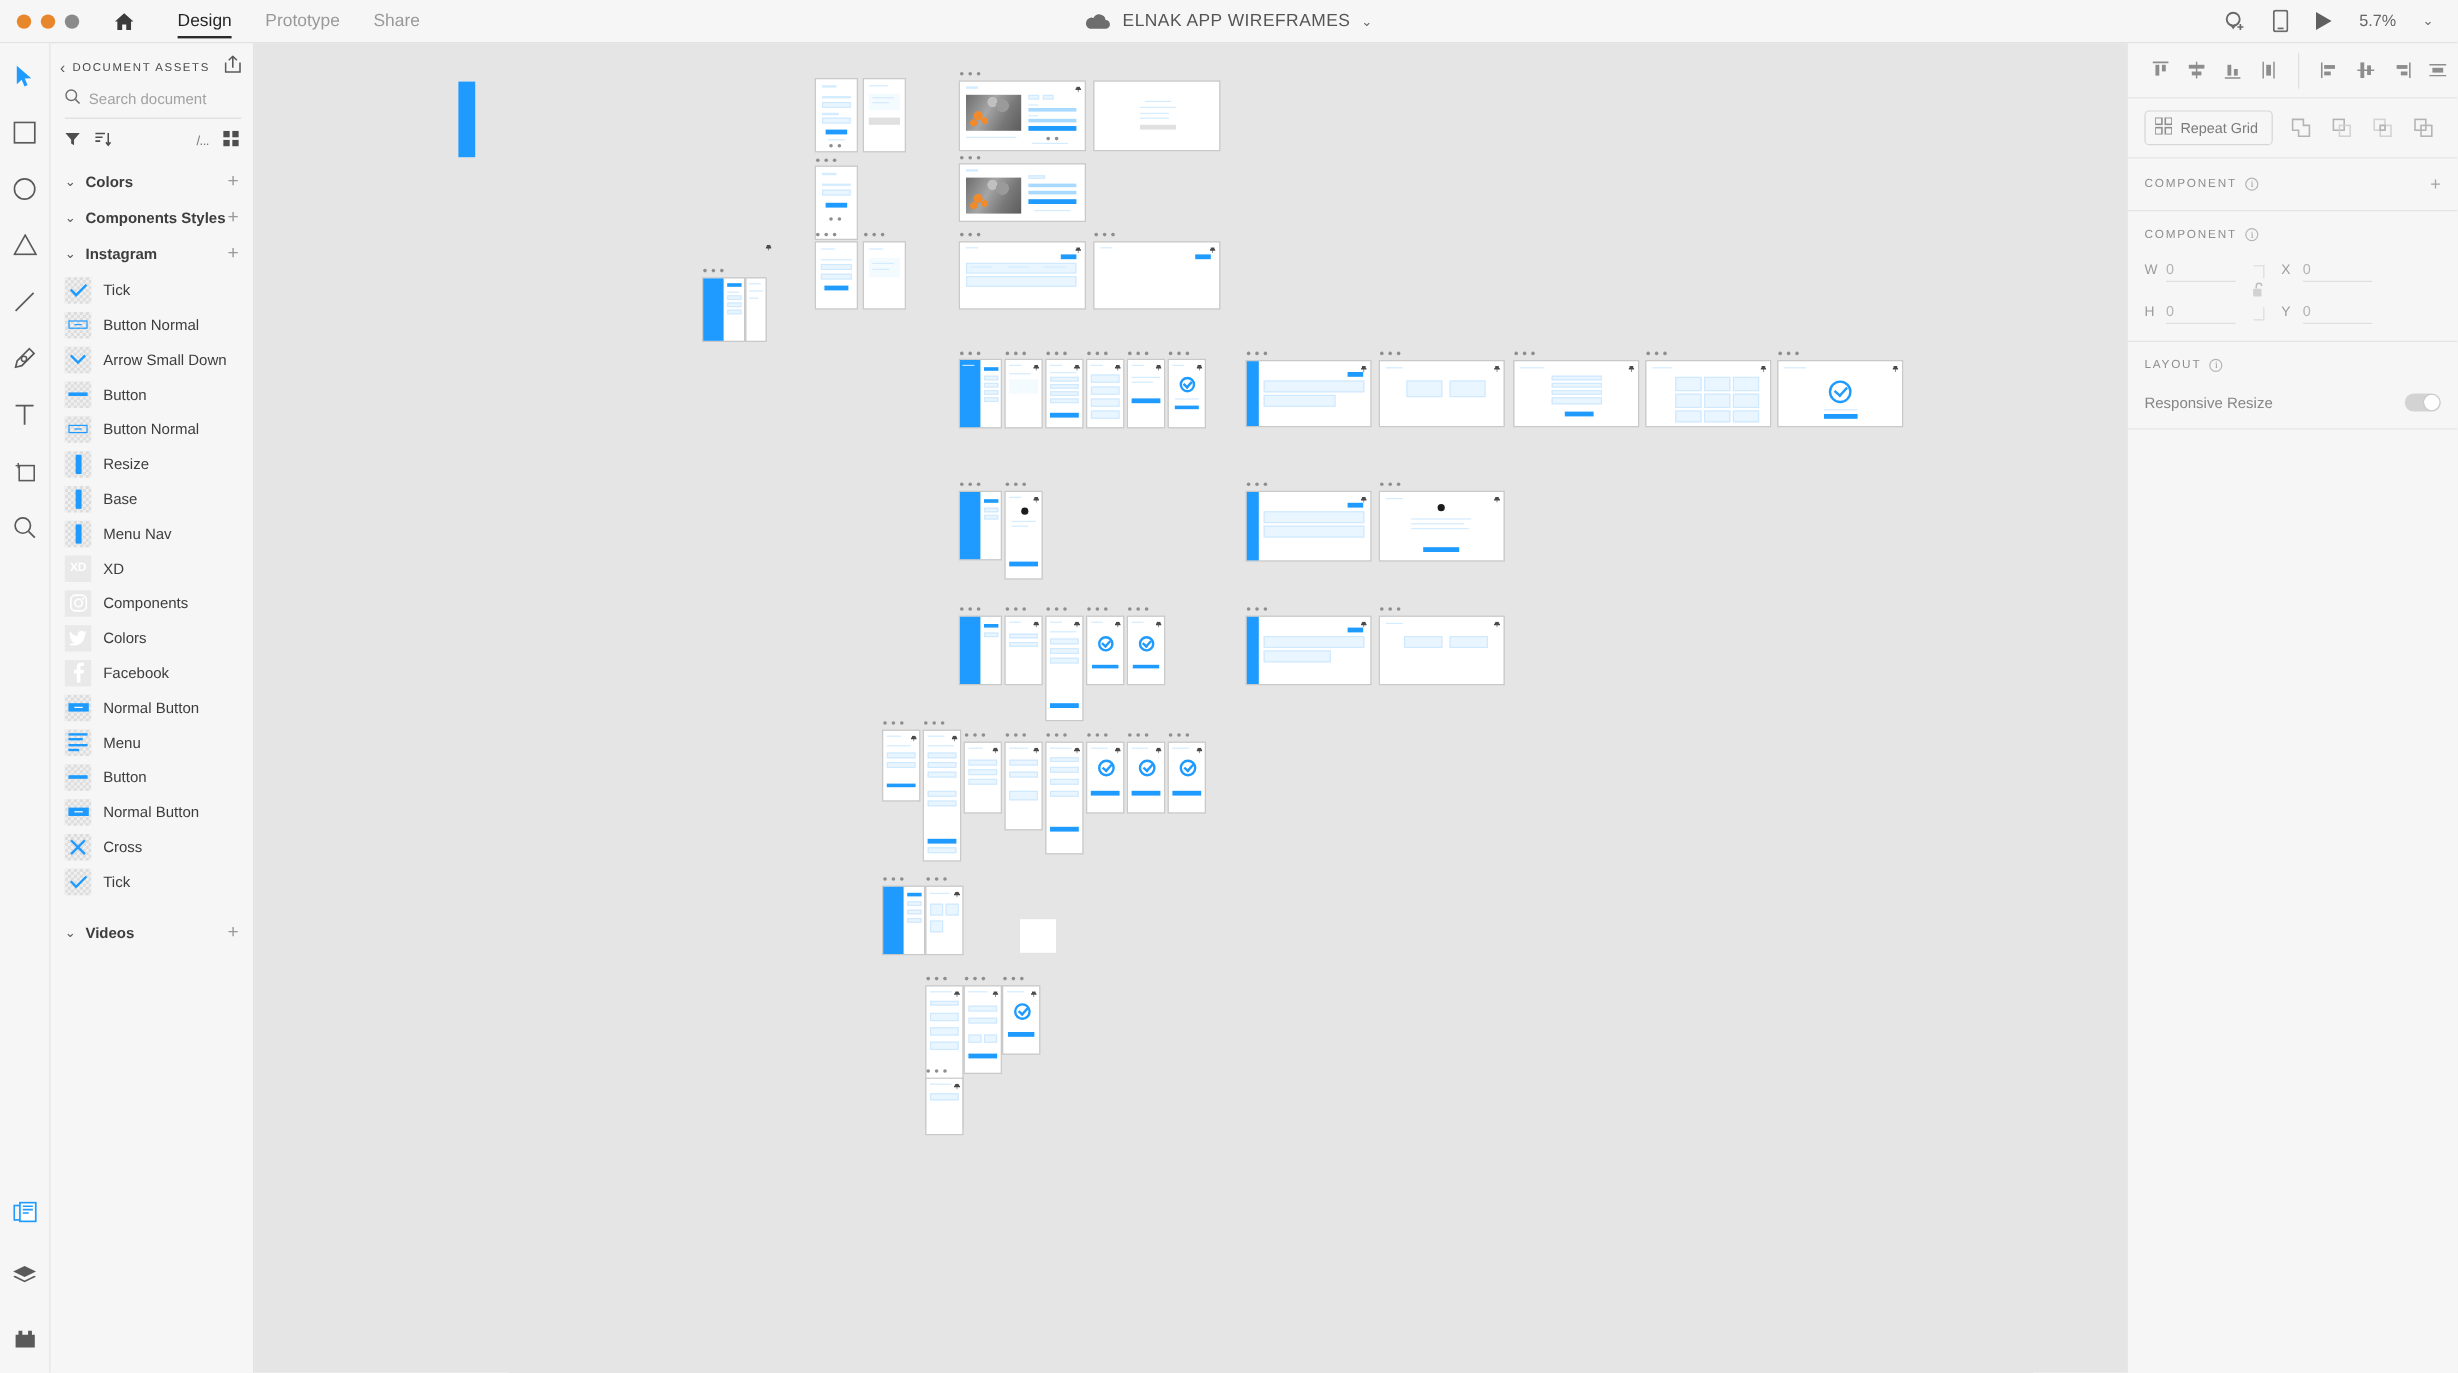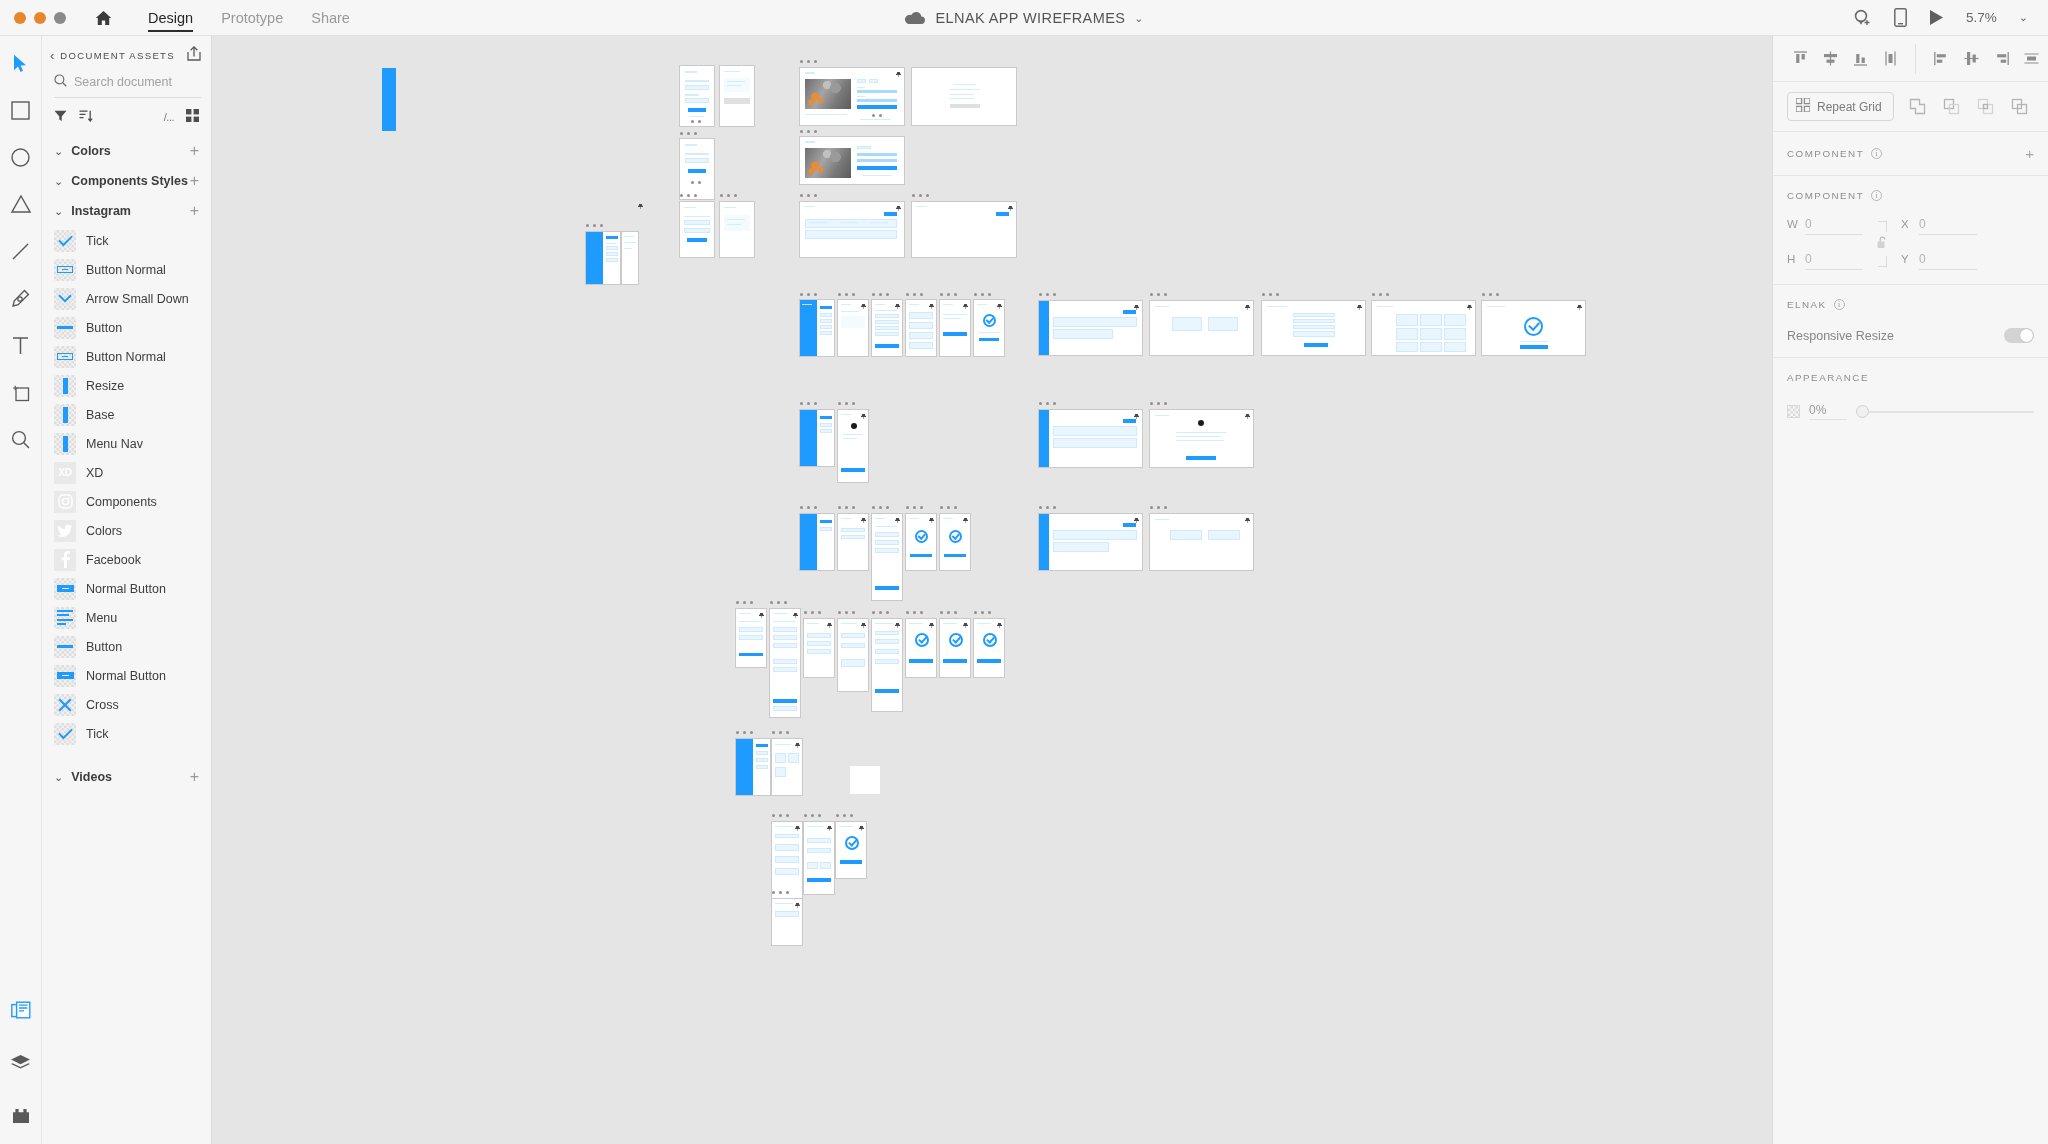--- a/index.html
+++ b/index.html
@@ -1411,38 +1411,25 @@
             <div class="xf-field">
               <span class="xf-lbl">Y</span>
               <input class="xf-inp" value="0" style="">
             </div>
           </div>
         </div>
       </div>
 
       <div class="sect">
         <div class="sect-head">
-          <span class="sect-title">ELNAK</span>
+          <span class="sect-title">LAYOUT</span>
           <span class="info-i">i</span>
         </div>
         <div class="row-toggle">
           <span class="lbl">Responsive Resize</span>
           <span class="toggle"></span>
         </div>
       </div>
 
-      <div class="sect" style="border-bottom:none">
-        <div class="sect-head">
-          <span class="sect-title">APPEARANCE</span>
-        </div>
-        <div class="appear-row">
-          <span class="checker-sq"></span>
-          <input class="op-val" value="0%" style="">
-          <span class="slider">
-            <span class="track"></span>
-            <span class="knob"></span>
-          </span>
-        </div>
-      </div>
 
     </div>
   </div>
 </div>
 
 </body></html>

